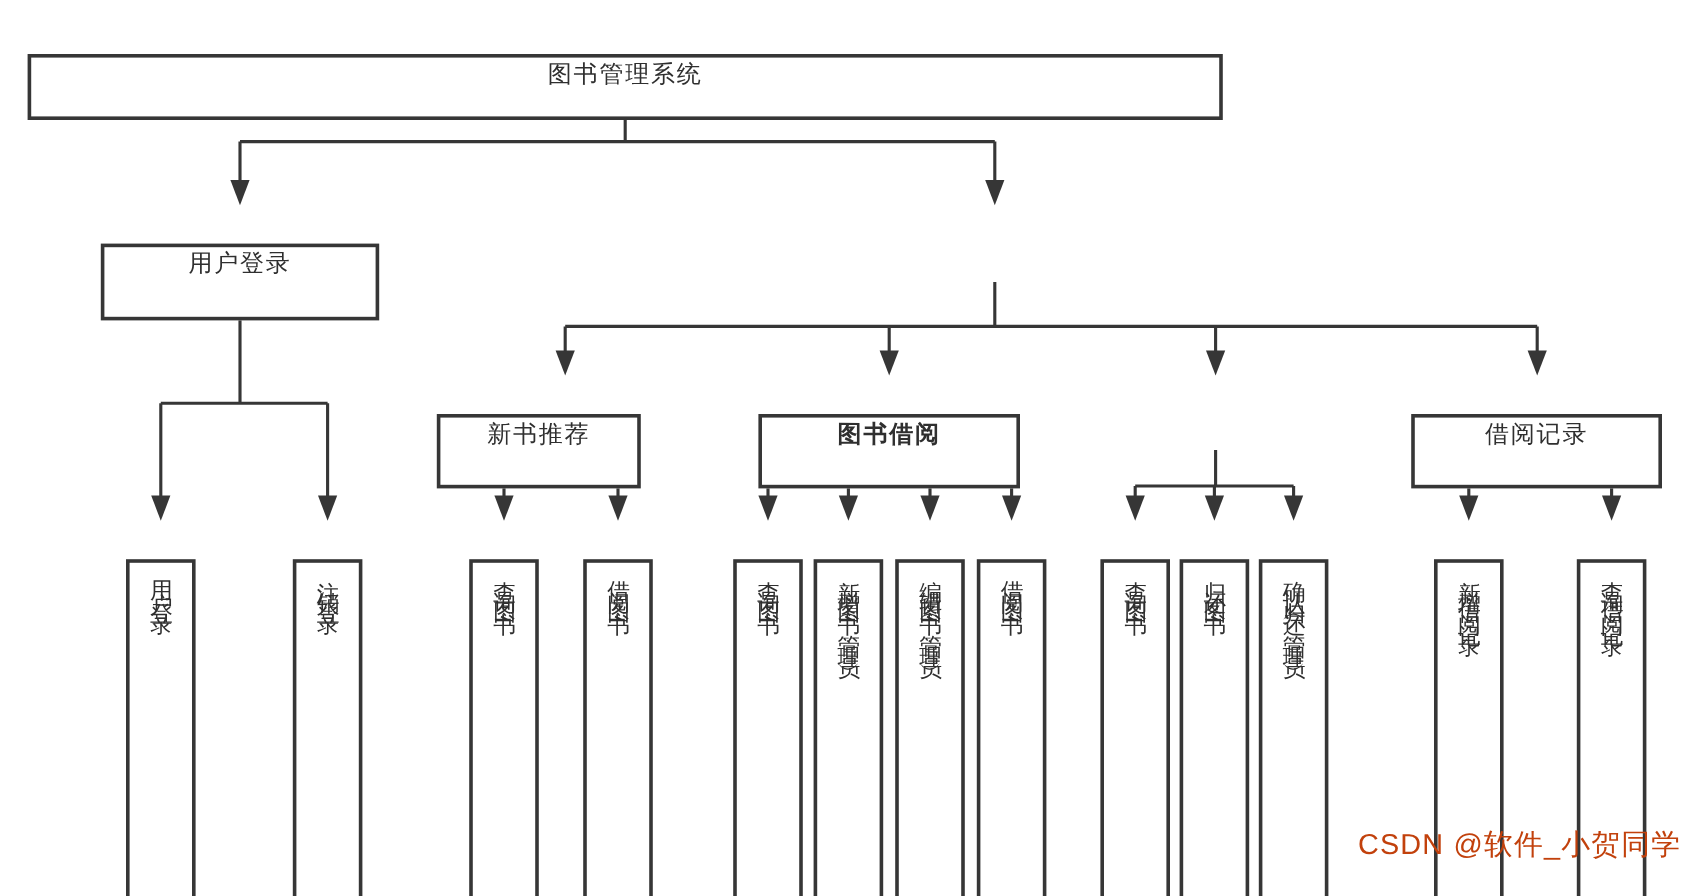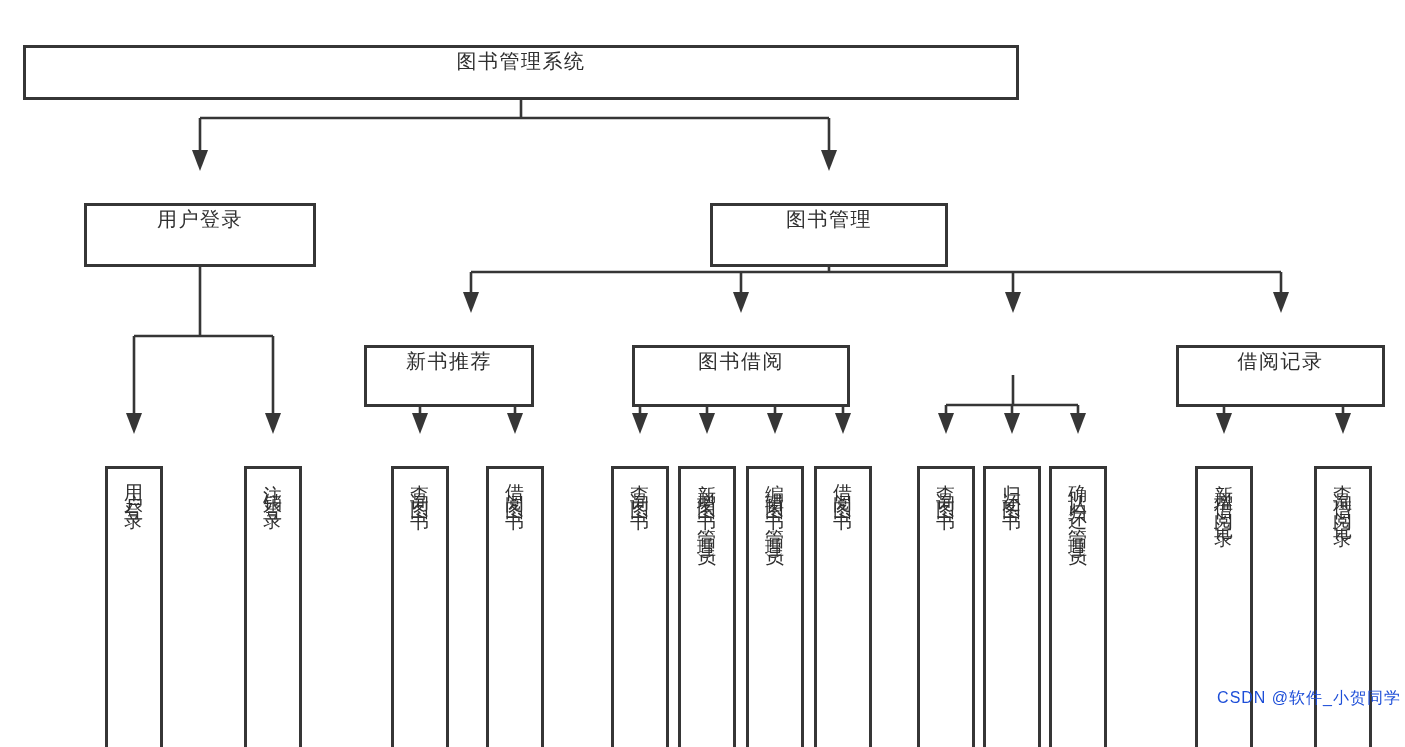--- a/index.html
+++ b/index.html
@@ -41,38 +41,38 @@
     white-space: nowrap;
   }
   
   .n-root  { left: 23px;  top: 13px;  width: 996px; height: 55px; }
   
   .n-l2a   { left: 84px;  top: 171px; width: 232px; height: 64px; }
   .n-l2b   { left: 710px; top: 171px; width: 238px; height: 64px; }
   
   .n-l3    { top: 313px; height: 62px; }
   .n-l3a   { left: 364px;  width: 170px; }
-  .n-l3b   { left: 632px;  width: 218px; }
+  .n-l3b   { left: 632px;  width: 218px; font-weight: bold; }
   .n-l3c   { left: 905px;  width: 215px; }
   .n-l3d   { left: 1176px; width: 209px; }
   
   .leaf    { top: 434px; height: 302px; width: 58px; }
   .n-a1 { left: 105px; }  .n-a2 { left: 244px; }
   .n-b1 { left: 391px; }  .n-b2 { left: 486px; }
   .n-c1 { left: 611px; }  .n-c2 { left: 678px; }
   .n-c3 { left: 746px; }  .n-c4 { left: 814px; }
   .n-d1 { left: 917px; }  .n-d2 { left: 983px; }  .n-d3 { left: 1049px; }
   .n-e1 { left: 1195px; } .n-e2 { left: 1314px; }
   #watermark {
     position: absolute;
     right: 4px;
     top: 688px;
-    font-size: 16px;
+    font-size: 24px;
     letter-spacing: 1px;
-    color: #1d4ed8;
+    color: #c2410c;
     white-space: nowrap;
   }
 </style>
 </head>
 <body>
 
 <div id="canvas">
 
   <svg id="wires" viewBox="0 0 1405 747" xmlns="http://www.w3.org/2000/svg" aria-hidden="true">
     <g stroke="#363636" stroke-width="2.6" fill="none">
@@ -113,23 +113,20 @@
       <path d="M1335,413 h16 L1343,434 z"></path>
     </g>
   </svg>
 
   <div class="box n-root">
     <span class="h-label">图书管理系统</span>
   </div>
 
   <div class="box n-l2a">
     <span class="h-label">用户登录</span>
-  </div>
-  <div class="box n-l2b">
-    <span class="h-label">图书管理</span>
   </div>
 
   <div class="box n-l3 n-l3a">
     <span class="h-label">新书推荐</span>
   </div>
   <div class="box n-l3 n-l3b">
     <span class="h-label">图书借阅</span>
   </div>
   <div class="box n-l3 n-l3d">
     <span class="h-label">借阅记录</span>

